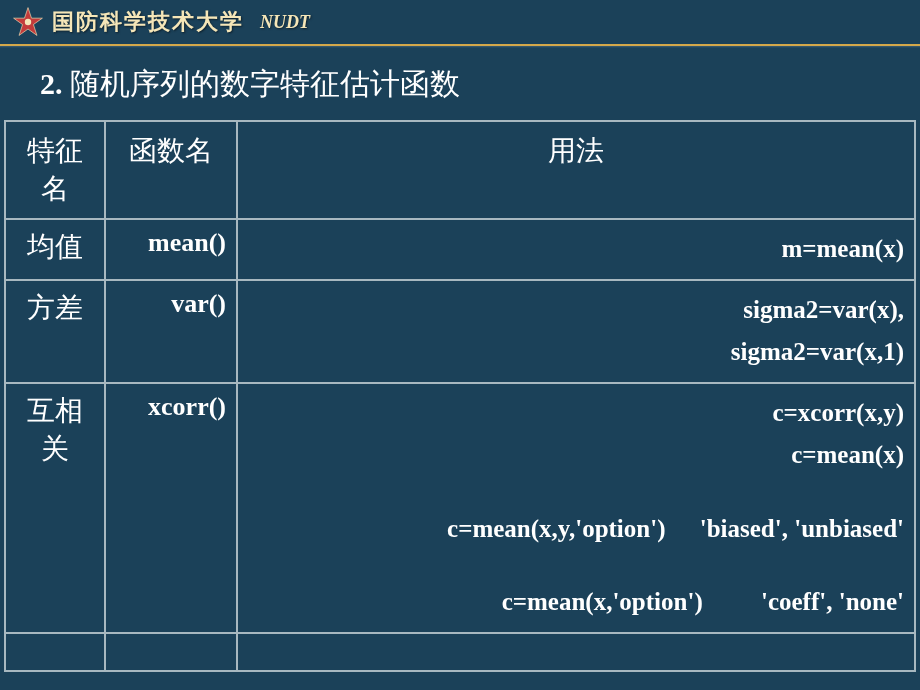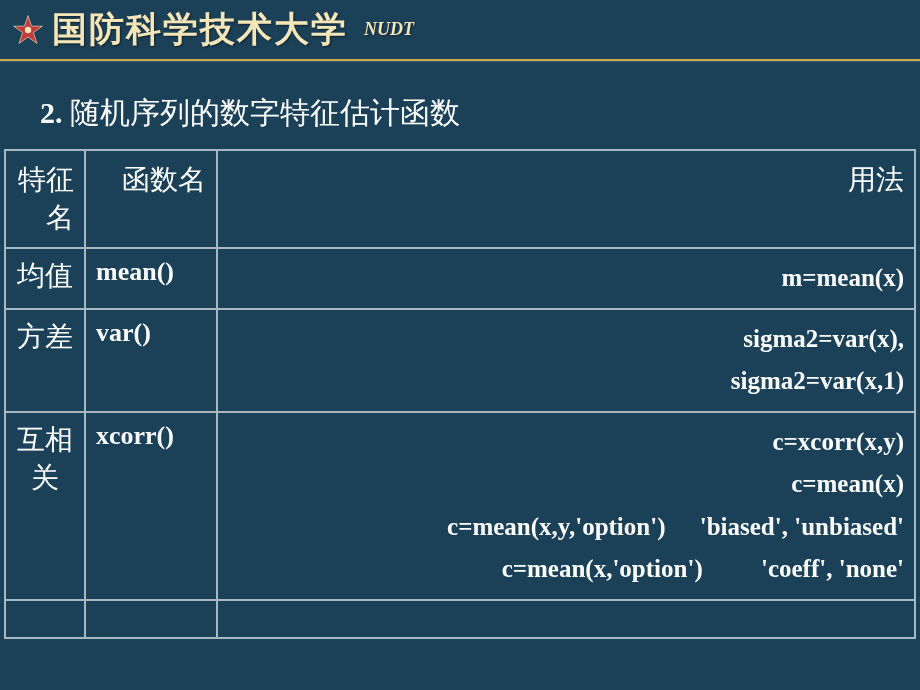--- a/index.html
+++ b/index.html
@@ -26,41 +26,41 @@
       height: 32px;
       margin-right: 8px;
       flex-shrink: 0;
     }
     .logo svg {
       width: 100%;
       height: 100%;
     }
     .university-name {
       font-family: "KaiTi", "STKaiti", serif;
-      font-size: 35px;
+      font-size: 22px;
       font-weight: bold;
       color: #f5e6b8;
       text-shadow: 1px 1px 2px rgba(0,0,0,0.5);
       letter-spacing: 2px;
     }
     .university-abbr {
       font-family: "Times New Roman", serif;
       font-size: 18px;
       font-weight: bold;
       font-style: italic;
       color: #f5e6b8;
       margin-left: 16px;
       text-shadow: 1px 1px 2px rgba(0,0,0,0.5);
     }
     .sub-border {
       height: 2px;
       background: linear-gradient(to bottom, rgba(255,255,255,0.15), transparent);
     }
     .content {
-      padding: 30px 0 0 0;
+      padding: 16px 0 0 0;
     }
     .title {
       font-size: 30px;
       color: #ffffff;
       padding-left: 40px;
       margin-bottom: 15px;
       font-weight: normal;
     }
     .title .num {
       font-weight: bold;
@@ -73,49 +73,50 @@
       font-size: 26px;
     }
     th, td {
       border: 2px solid #a8b8c0;
       padding: 8px 10px;
       vertical-align: top;
       text-align: right;
     }
     th {
       font-weight: normal;
-      text-align: right;
+      text-align: center;
       font-size: 28px;
       padding: 10px;
       border-radius: 27px;
     }
     td.col1 {
-      width: 80px;
+      width: 100px;
       text-align: center;
       font-size: 28px;
     }
     td.col2 {
       width: 132px;
-      text-align: left;
+      text-align: right;
       font-weight: bold;
       font-family: "Times New Roman", serif;
       font-size: 26px;
     }
     td.col3 {
       font-weight: bold;
       font-family: "Times New Roman", serif;
       font-size: 25px;
       line-height: 1.7;
     }
     .usage-line {
       display: block;
     }
     .opt-note {
       display: inline-block;
       margin-left: 28px;
+      margin-top: 31px;
     }
     tr.empty-row td {
       height: 38px;
     }
   </style>
 </head>
 <body>
 
 <div class="header">
   <span class="logo">

